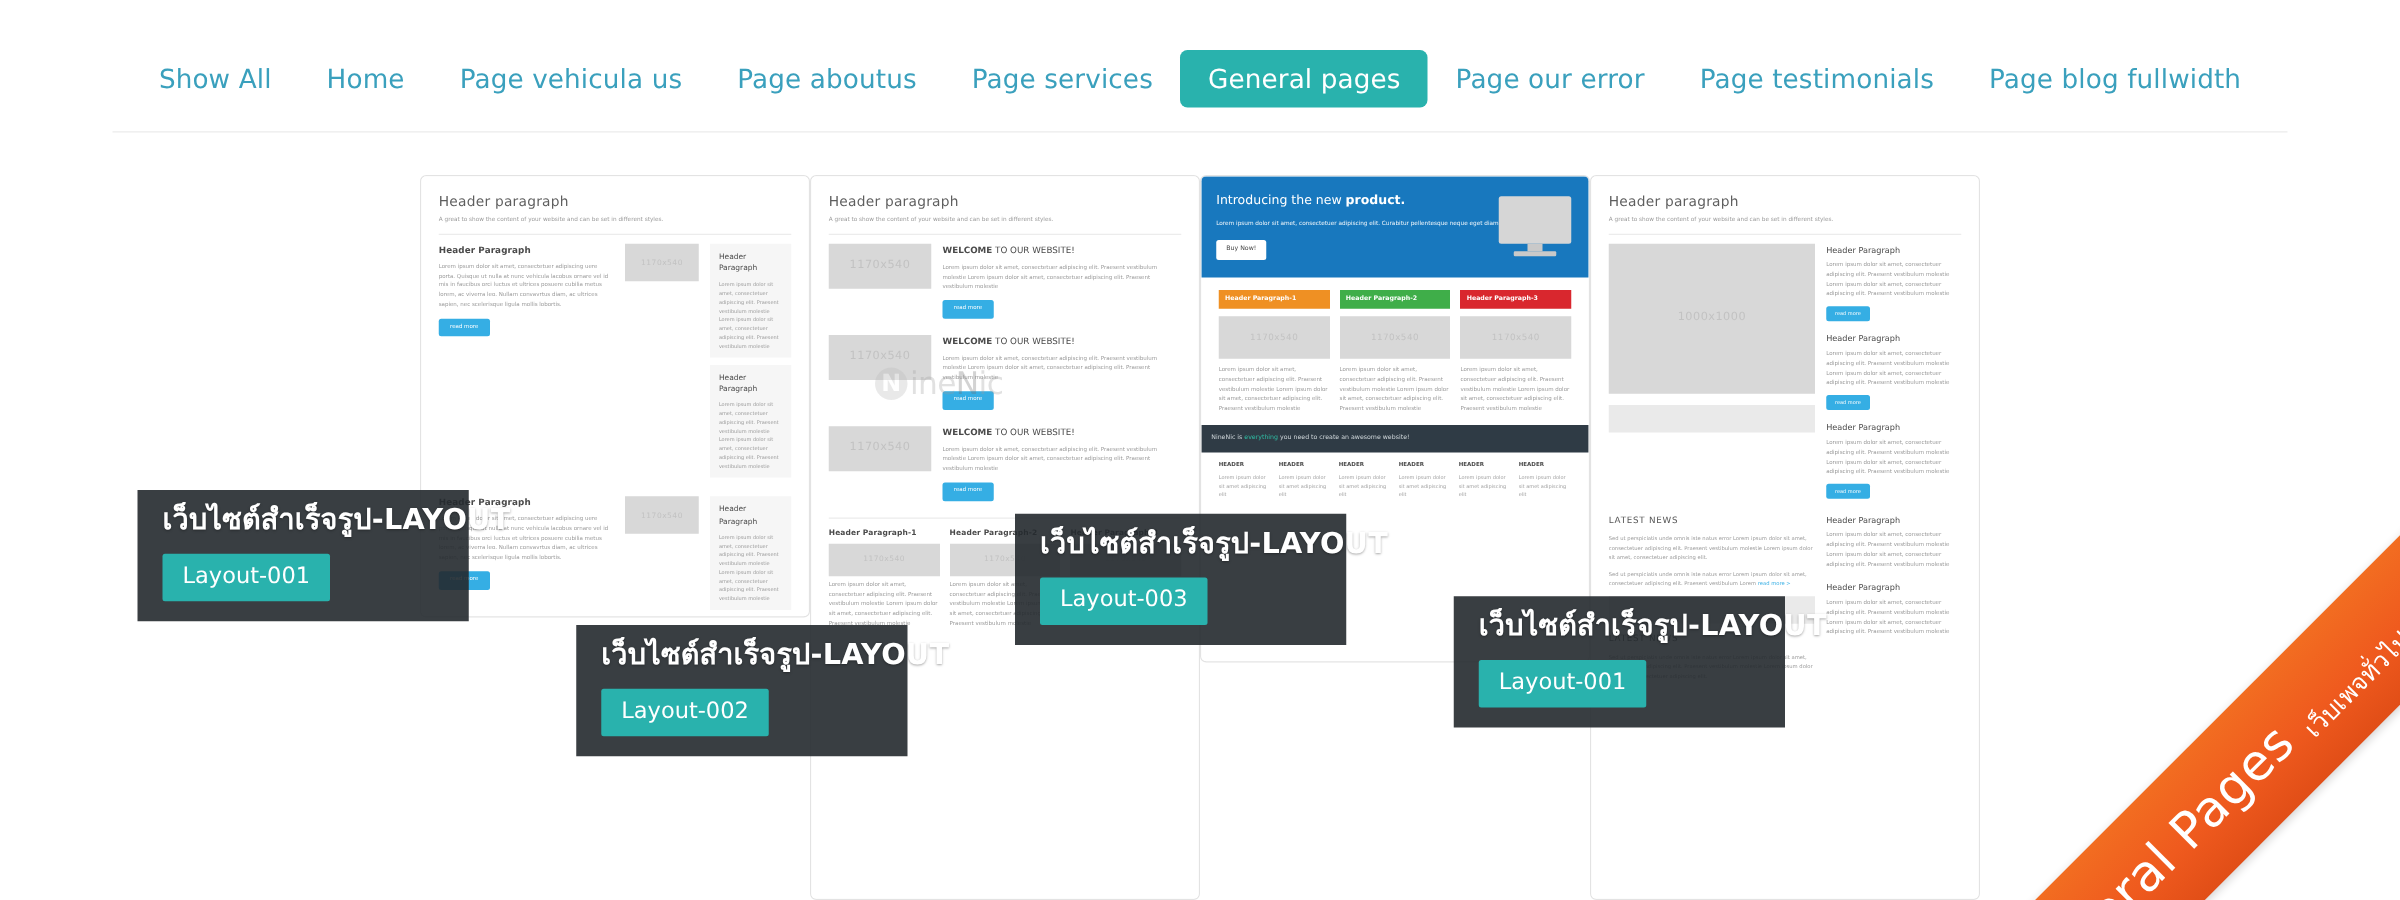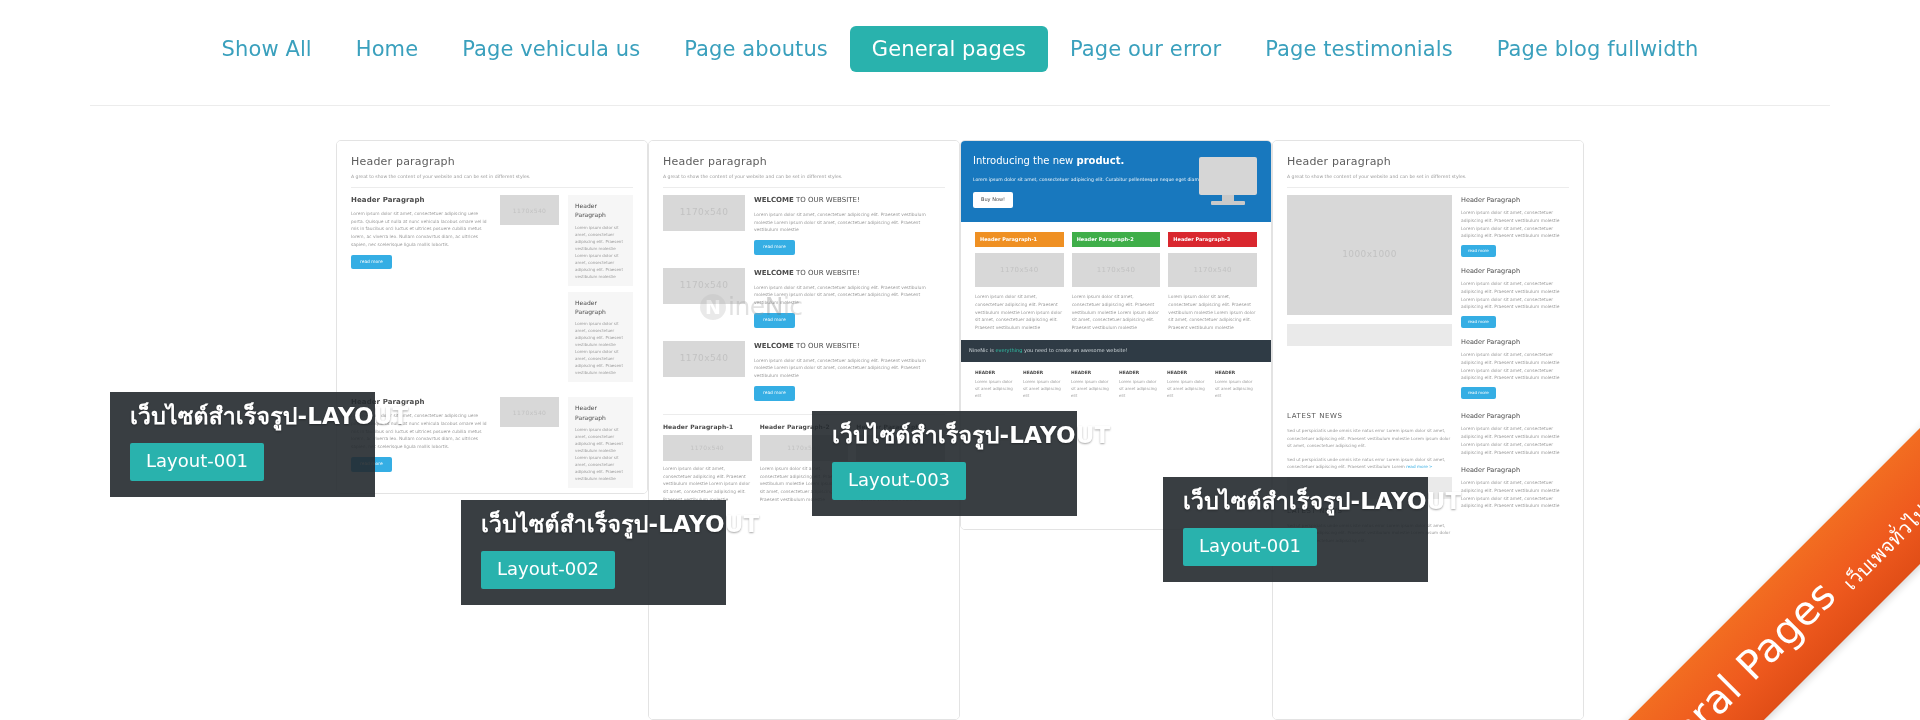--- a/index.html
+++ b/index.html
@@ -6,21 +6,21 @@
   html, body {
     width: 1920px; height: 720px;
     background: #ffffff;
     font-family: "DejaVu Sans", "Liberation Sans", sans-serif;
     overflow: hidden;
   }
   #root { position: relative; width: 1920px; height: 720px; overflow: hidden; background:#fff; }
 
   
   .filter-nav {
-    position: absolute; top: 26px; left: 0; width: 1920px;
+    position: absolute; top: 40px; left: 0; width: 1920px;
     display: flex; align-items: center; justify-content: center;
     gap: 0px;
     padding: 0 90px;
   }
   .filter-nav-inner { display:flex; align-items:center; }
   .filter-item {
     color: #3aa0bd;
     font-size: 21px;
     font-weight: 400;
     padding: 11px 22px;
@@ -212,20 +212,21 @@
 <body>
 
 <div id="root">
 
   <div class="filter-nav">
     <div class="filter-nav-inner" id="nav-host">
         <div class="filter-item">Show All</div>
         <div class="filter-item">Home</div>
         <div class="filter-item">Page vehicula us</div>
         <div class="filter-item">Page aboutus</div>
+        <div class="filter-item">Page services</div>
         <div class="filter-item active">General pages</div>
         <div class="filter-item">Page our error</div>
         <div class="filter-item">Page testimonials</div>
         <div class="filter-item">Page blog fullwidth</div>
       </div>
   </div>
   <div class="nav-rule"></div>
 
   <div class="gallery">
 

